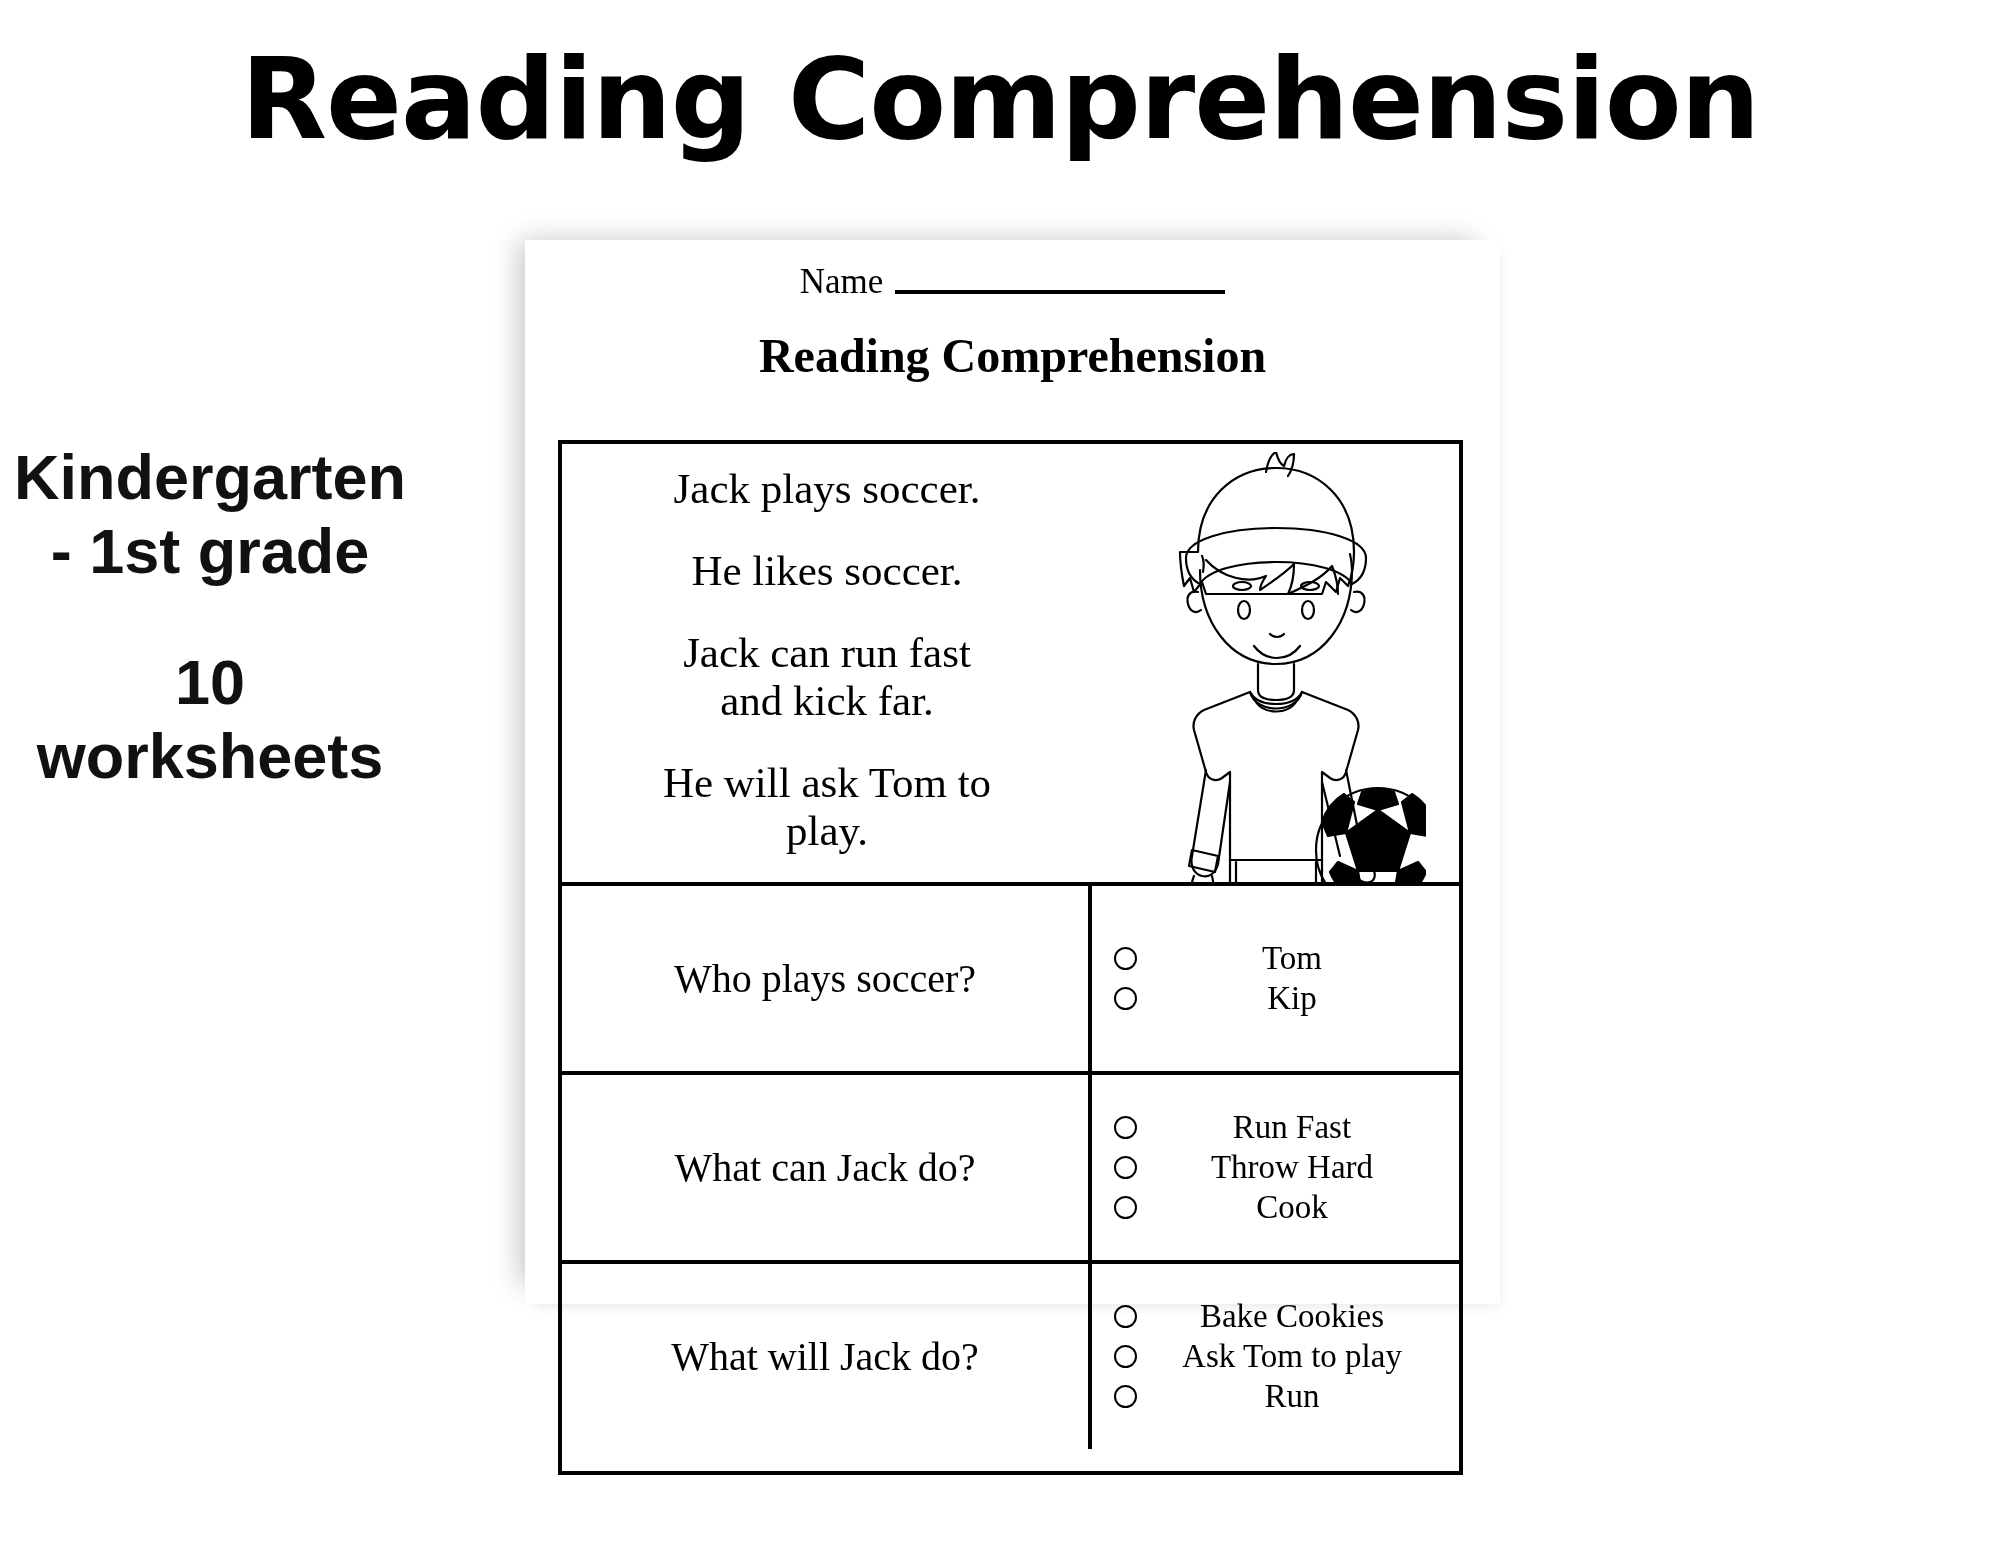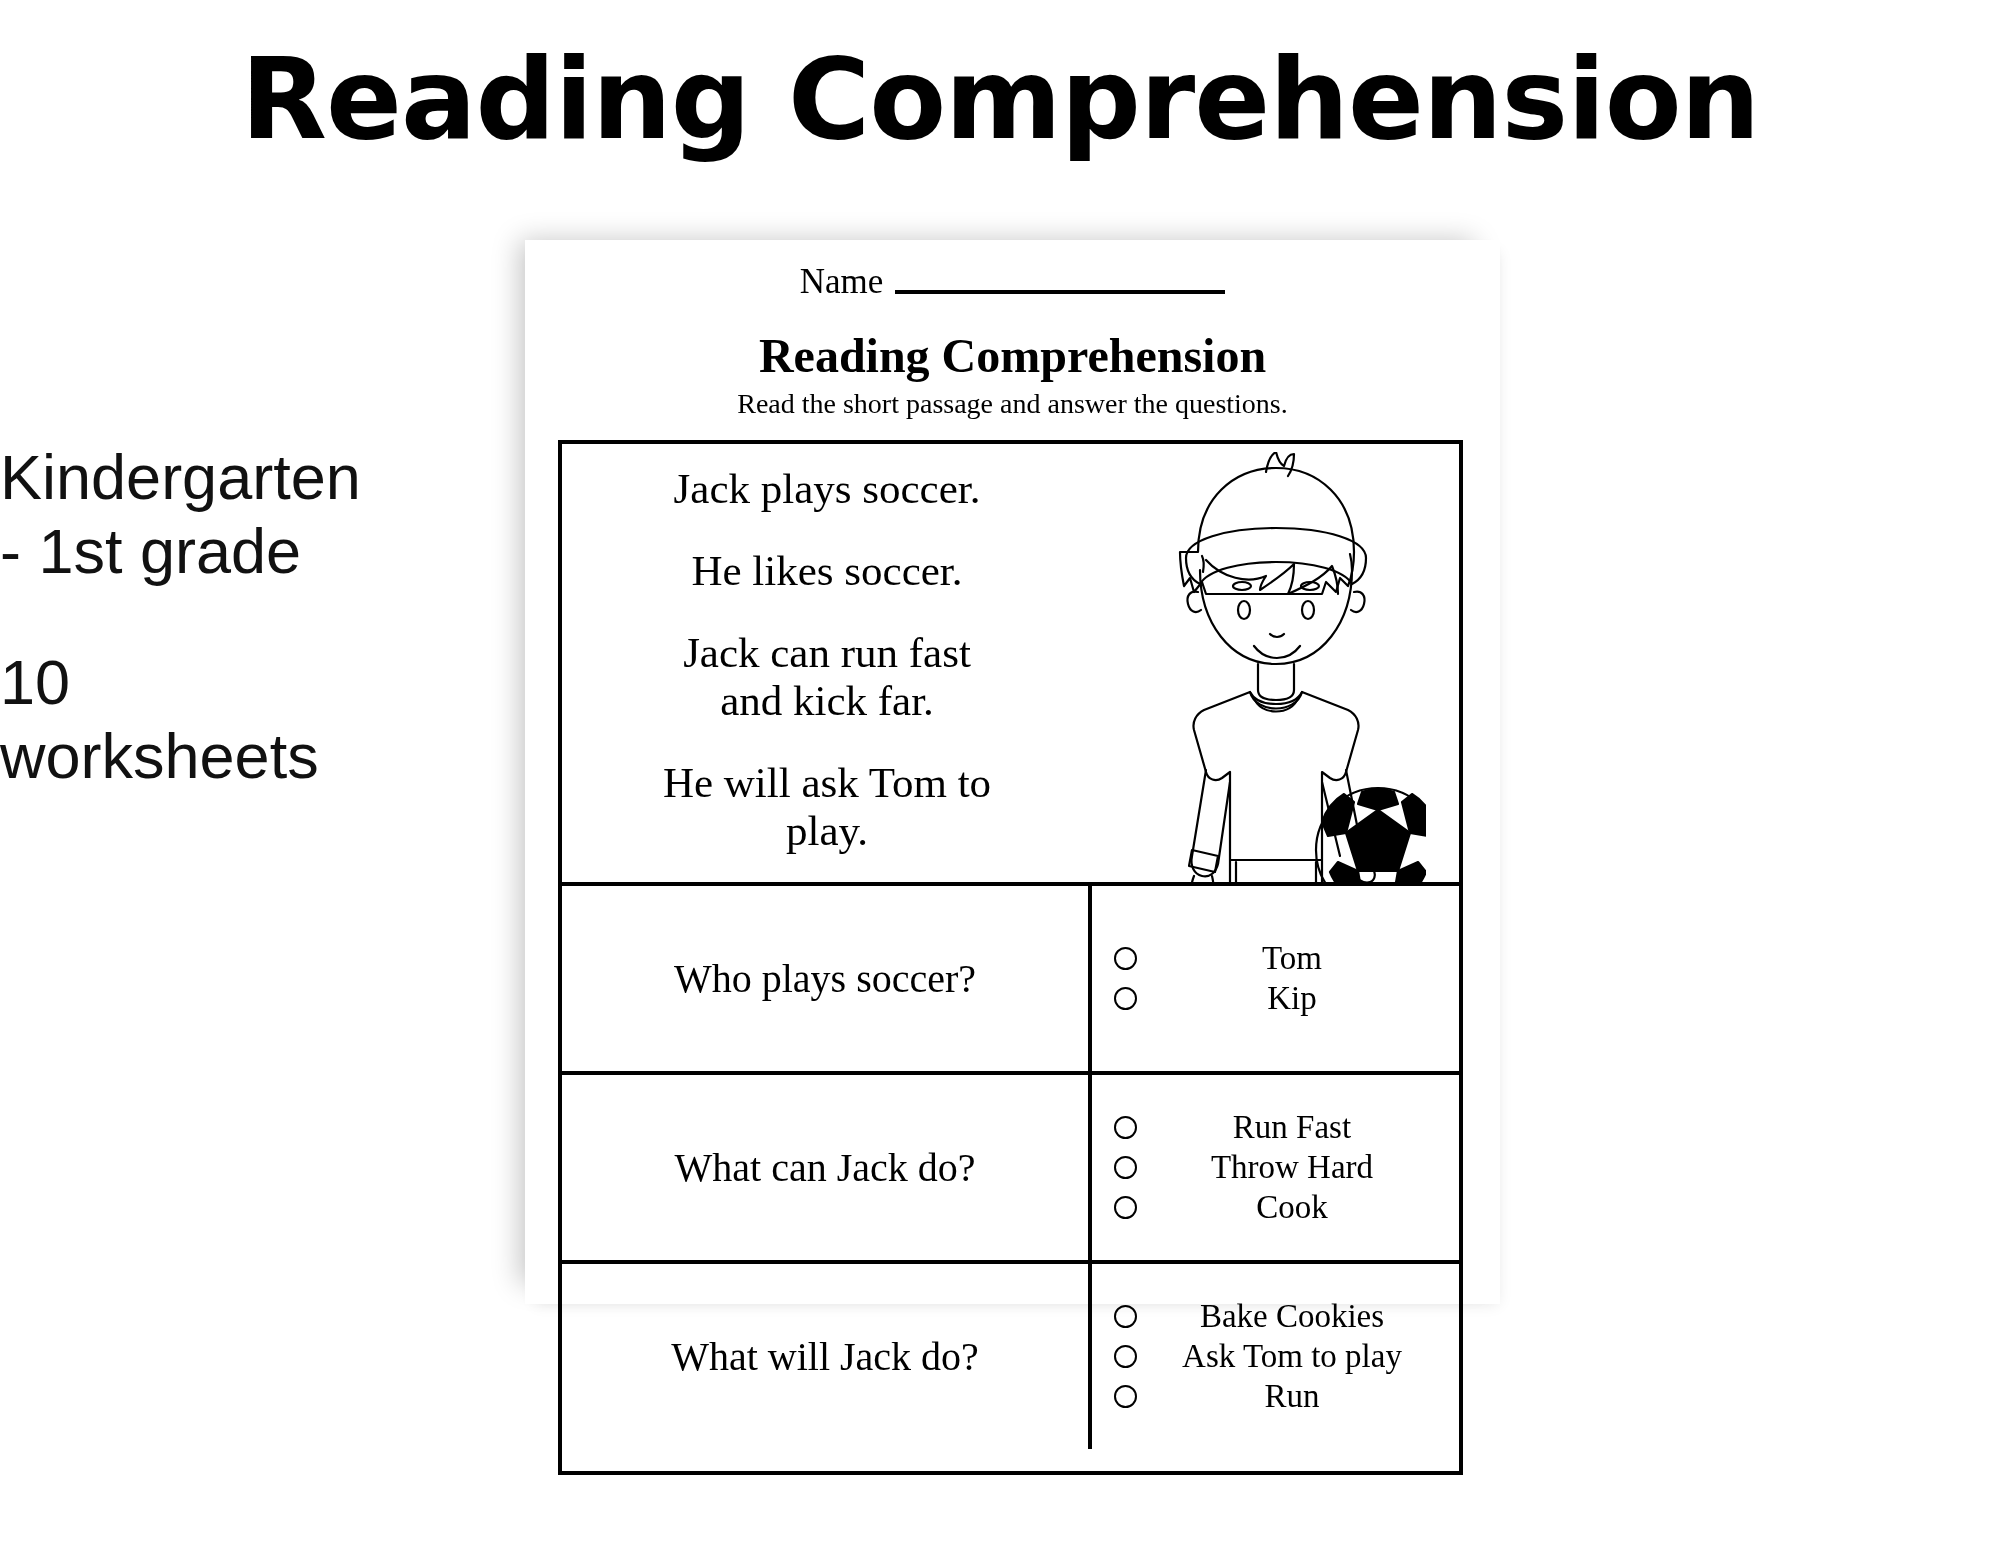--- a/index.html
+++ b/index.html
@@ -22,23 +22,23 @@
     letter-spacing:-1px;
     color:#000;
     white-space:nowrap;
   }
 
   
   .promo{
     position:absolute;
     left:0; top:440px;
     width:420px;
-    text-align:left;
+    text-align:center;
     font-family:"Liberation Sans", sans-serif;
-    font-weight:400;
+    font-weight:700;
     font-size:63px;
     line-height:1.18;
     color:#111;
   }
   .promo-block{ margin:0 0 56px 0; }
   .promo-block:last-child{ margin-bottom:0; }
   .promo-line{ display:block; white-space:nowrap; }
 
   
   .sheet{
@@ -185,21 +185,20 @@
 </div>
 
 <div class="sheet">
 
   <div class="name-row">
     <span class="name-label">Name</span>
     <span class="name-line"></span>
   </div>
 
   <div class="ws-title">Reading Comprehension</div>
-  <div class="ws-sub">Read the short passage and answer the questions.</div>
 
   <div class="frame">
 
     <div class="passage-row">
 
       <div class="passage-text">
         <p class="passage-p">Jack plays soccer.</p>
         <p class="passage-p">He likes soccer.</p>
         <p class="passage-p">
           <span>Jack can run fast</span><br>

